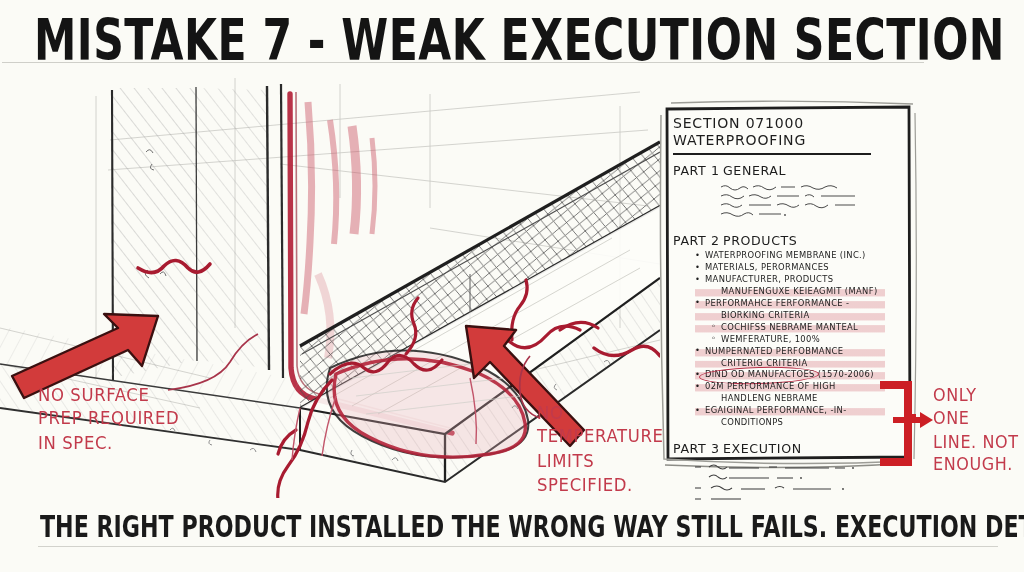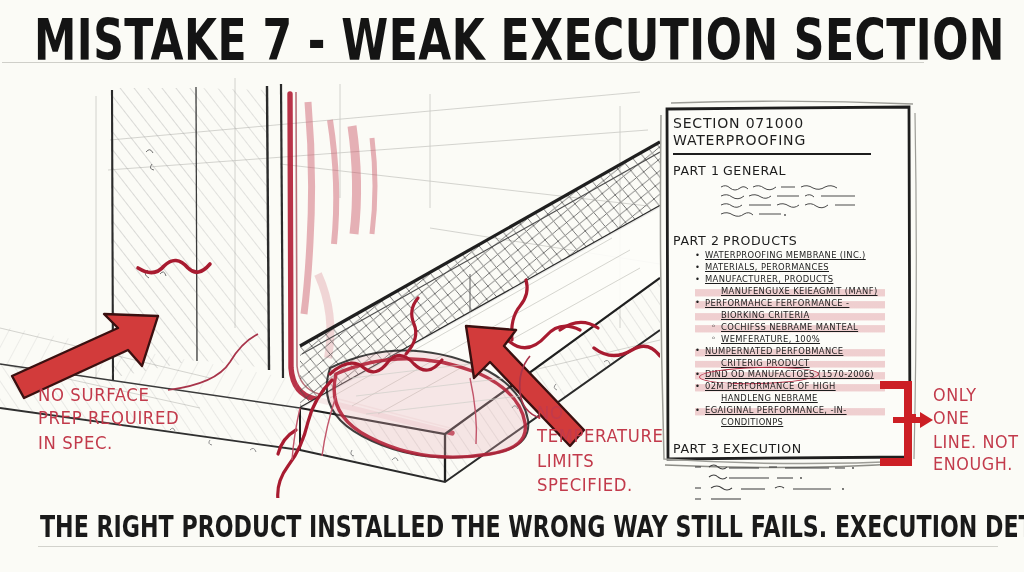--- a/index.html
+++ b/index.html
@@ -120,21 +120,20 @@
     font-size: 12.6px;
     letter-spacing: 0.6px;
     margin-top: 2px;
   }
   .part-label .pl-num { display: inline-block; width: 50px; }
   .squiggle-lines { margin: 3px 0 0 46px; }
   .bullets {
     margin: 2px 0 0 22px;
     padding: 0;
     list-style: none;
-    text-decoration: underline;
   }
   .bullets li {
     font-size: 8.4px;
     letter-spacing: 0.35px;
     line-height: 1.42;
     white-space: nowrap;
     position: relative;
     padding-left: 10px;
   }
   .bullets li.lvl1::before {
@@ -386,21 +385,21 @@
       <ul class="bullets" id="part2-bullets">
           <li class="lvl1">WATERPROOFING MEMBRANE (INC.)</li>
           <li class="lvl1">MATERIALS, PERORMANCES</li>
           <li class="lvl1">MANUFACTURER, PRODUCTS</li>
           <li class="cont smear">MANUFENGUXE KEIEAGMIT (MANF)</li>
           <li class="lvl1 smear">PERFORMAHCE FERFORMANCE -</li>
           <li class="cont smear">BIORKING CRITERIA</li>
           <li class="lvl2 smear">COCHIFSS NEBRAME MANTEAL</li>
           <li class="lvl2">WEMFERATURE, 100%</li>
           <li class="lvl1 smear">NUMPERNATED PERFOBMANCE</li>
-          <li class="cont smear">CRITERIG PRODUCT</li>
+          <li class="cont smear">CRITERIG CRITERIA</li>
           <li class="lvl1 smear" style="position: relative;">DIND OD MANUFACTOES (1570-2006)<span style="position: absolute; left: 4px; top: -2.5px; width: 118px; height: 15px; border: 1.6px solid rgb(184, 48, 72); border-radius: 50%; transform: rotate(-1.5deg); pointer-events: none;"></span></li>
           <li class="lvl1 smear">02M PERFORMANCE OF HIGH</li>
           <li class="cont">HANDLENG NEBRAME</li>
           <li class="lvl1 smear">EGAIGINAL PERFORMANCE, -IN-</li>
           <li class="cont">CONDITIONPS</li>
         </ul>
 
       
       <div class="part-label" style="margin-top:12px;">
         <span class="pl-num">PART 3</span><span>EXECUTION</span>

